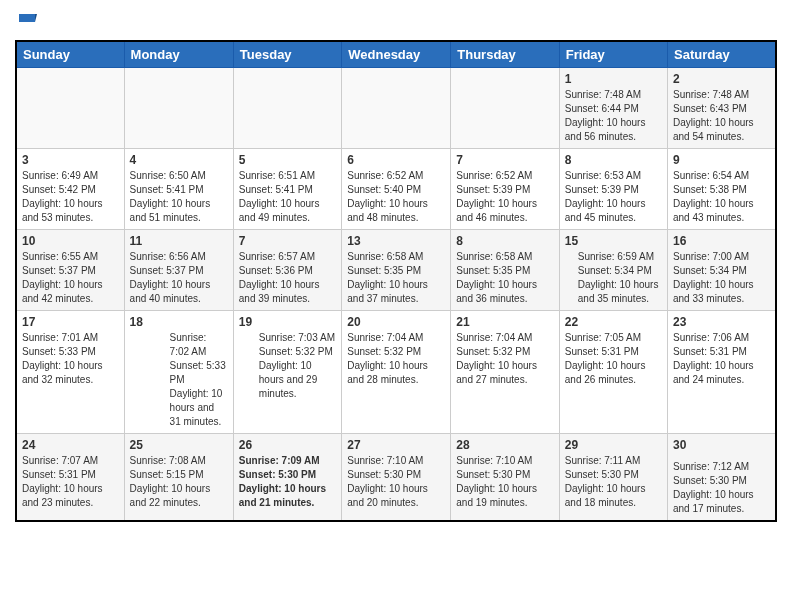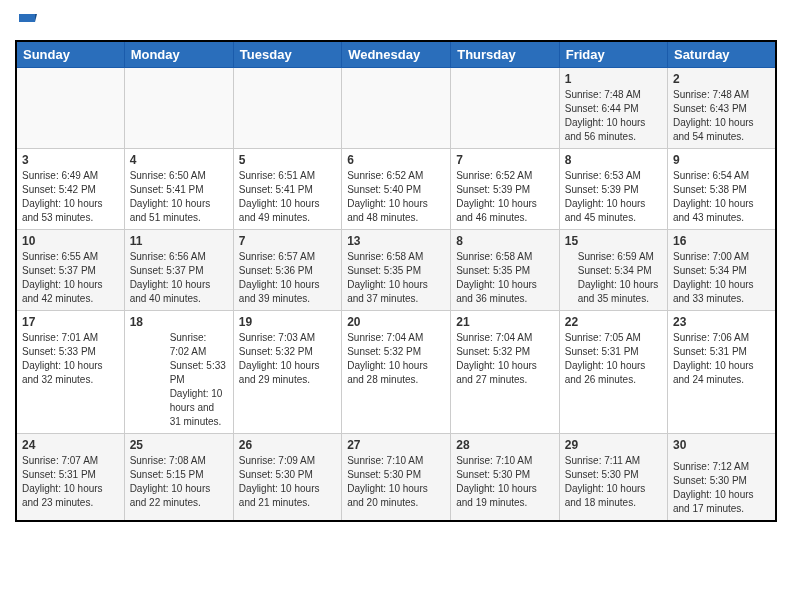--- a/index.html
+++ b/index.html
@@ -237,21 +237,21 @@
 Daylight: 10 hours and 32 minutes.</div>
         </td>
         <td>
           <span class="day-number">18</span>
           <div class="day-info" style="white-space: pre-line; margin-left: 40px;">Sunrise: 7:02 AM
 Sunset: 5:33 PM
 Daylight: 10 hours and 31 minutes.</div>
         </td>
         <td>
           <span class="day-number">19</span>
-          <div class="day-info" style="white-space: pre-line;">Sunrise: 7:03 AM
+          <div class="day-info" style="white-space: pre-line; margin-left: 20px;">Sunrise: 7:03 AM
 Sunset: 5:32 PM
 Daylight: 10 hours and 29 minutes.</div>
         </td>
         <td>
           <span class="day-number">20</span>
           <div class="day-info" style="white-space: pre-line;">Sunrise: 7:04 AM
 Sunset: 5:32 PM
 Daylight: 10 hours and 28 minutes.</div>
         </td>
         <td>
@@ -281,21 +281,21 @@
 Daylight: 10 hours and 23 minutes.</div>
         </td>
         <td>
           <span class="day-number">25</span>
           <div class="day-info" style="white-space: pre-line;">Sunrise: 7:08 AM
 Sunset: 5:15 PM
 Daylight: 10 hours and 22 minutes.</div>
         </td>
         <td>
           <span class="day-number">26</span>
-          <div class="day-info" style="white-space: pre-line;">Sunrise: 7:09 AM
+          <div class="day-info" style="white-space: pre-line; font-weight: bold;">Sunrise: 7:09 AM
 Sunset: 5:30 PM
 Daylight: 10 hours and 21 minutes.</div>
         </td>
         <td>
           <span class="day-number">27</span>
           <div class="day-info" style="white-space: pre-line;">Sunrise: 7:10 AM
 Sunset: 5:30 PM
 Daylight: 10 hours and 20 minutes.</div>
         </td>
         <td>

